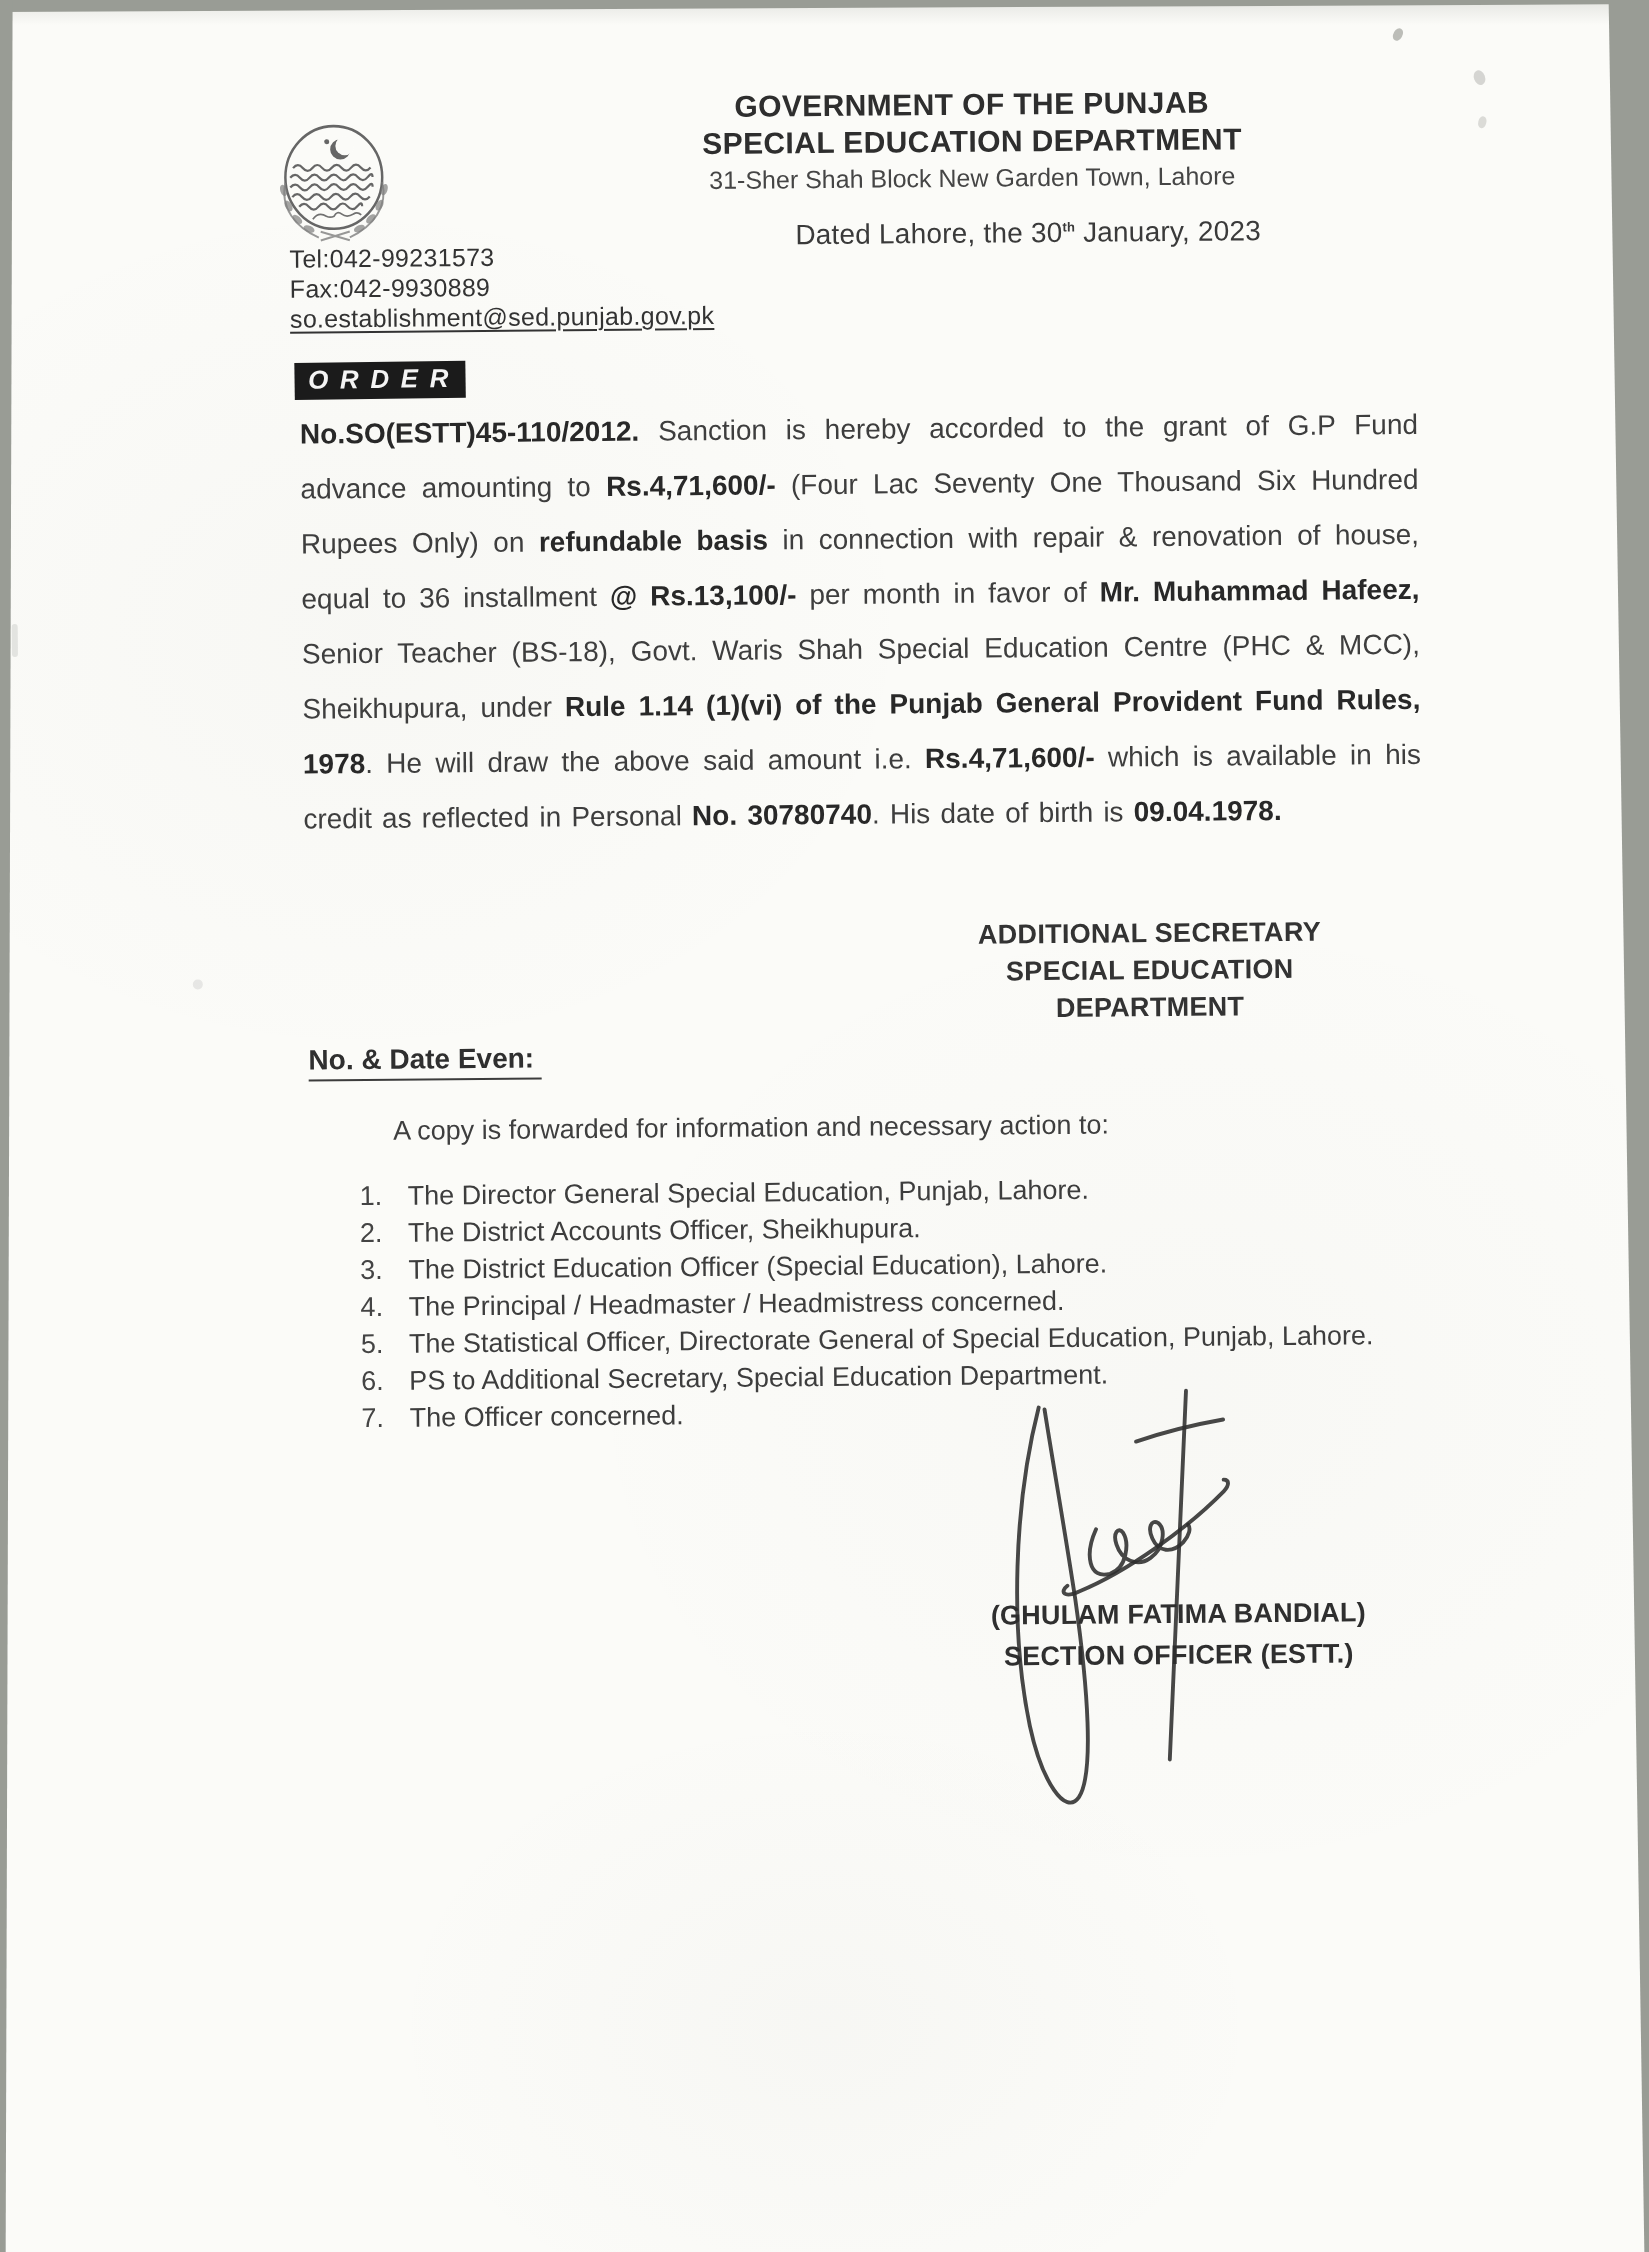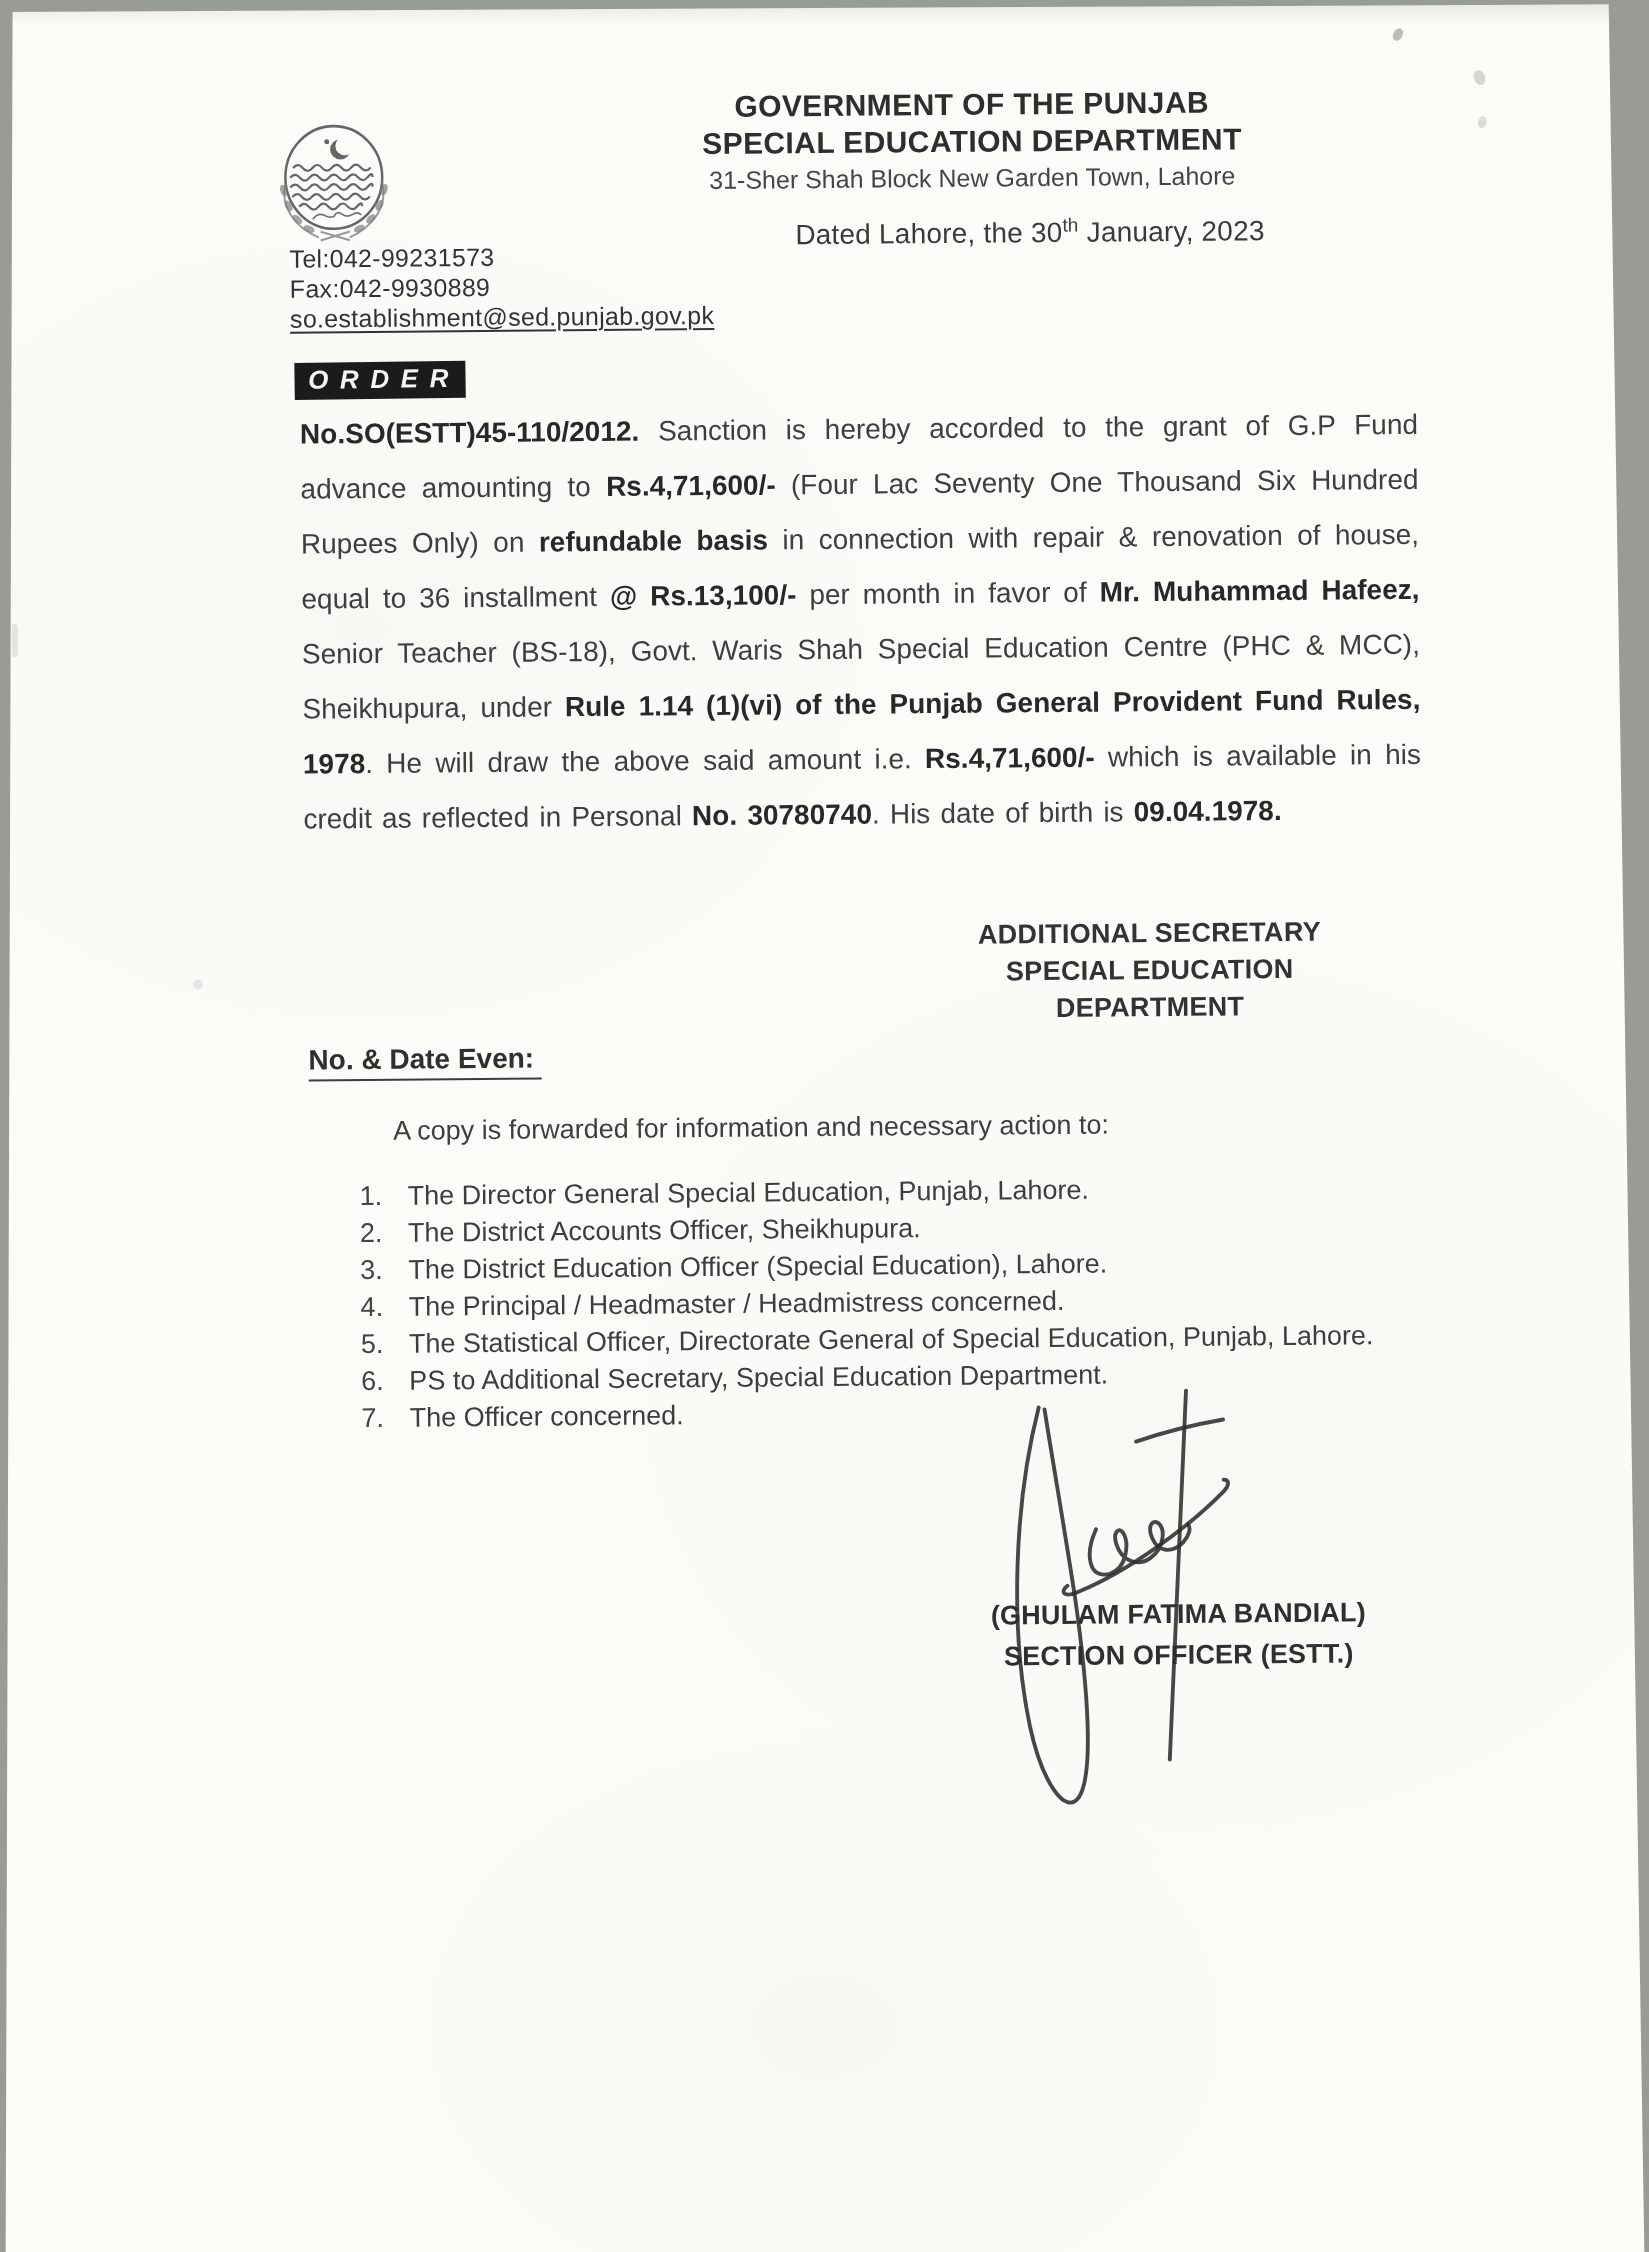--- a/index.html
+++ b/index.html
@@ -38,21 +38,21 @@
   .crest{position:absolute;left:278px;top:118px;width:128px;height:122px;opacity:.85;}
 
   .contact{position:absolute;left:297px;top:239px;font-size:25px;line-height:30px;color:#333;letter-spacing:0.3px;}
   .contact .email{text-decoration:underline;text-underline-offset:3.9px;text-decoration-thickness:1.9px;}
 
   .hdr{position:absolute;left:670px;top:87px;width:621px;text-align:center;}
   .hdr .t1,.hdr .t2{font-size:30px;font-weight:700;color:#2e2e2e;line-height:37px;letter-spacing:0.4px;}
   .hdr .addr{font-size:25px;color:#454545;line-height:33px;margin-top:1.9px;}
 
   .date{position:absolute;left:803px;top:219px;font-size:28px;color:#3a3a3a;letter-spacing:0.2px;}
-  .date sup{font-size:19px;vertical-align:super;line-height:0;}
+  .date sup{font-size:13px;vertical-align:super;line-height:0;font-weight:bold;}
 
   .order-badge{
     position:absolute;left:301px;top:358px;
     background:#1b1b1b;color:#f4f4f4;
     font-size:26px;font-weight:700;font-style:italic;
     letter-spacing:11.6px;padding:1.9px 5.8px 3.9px 13.6px;
     transform:rotate(-0.3deg);
   }
 
   .par{

